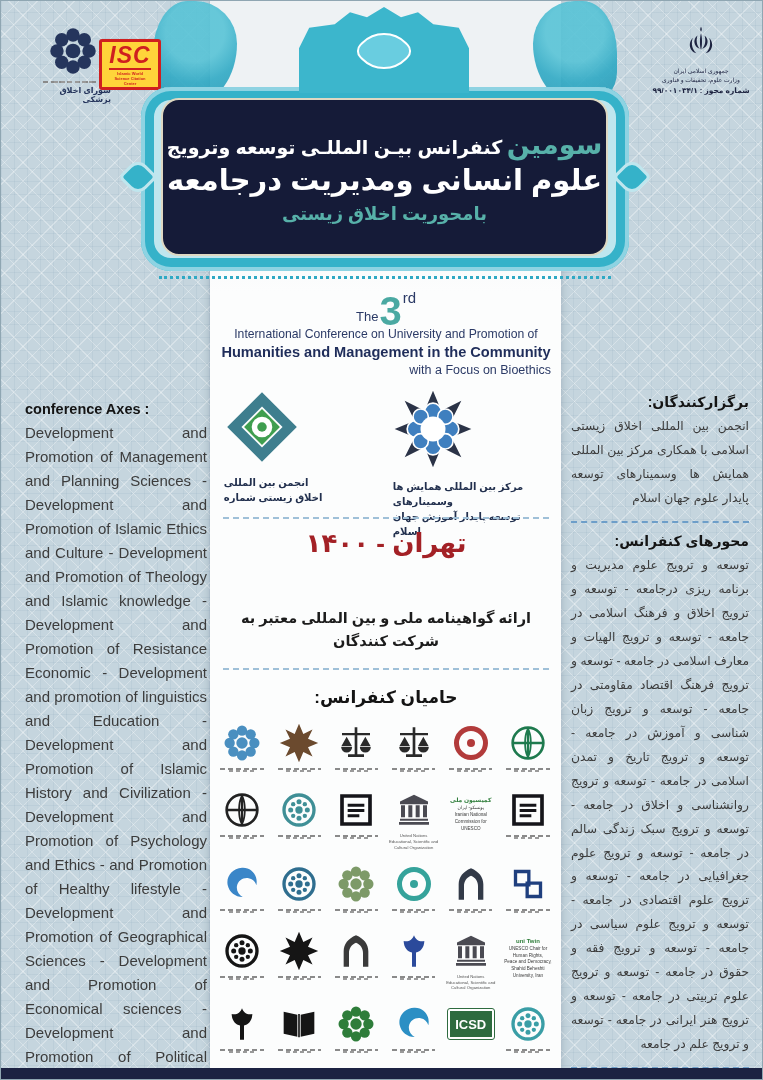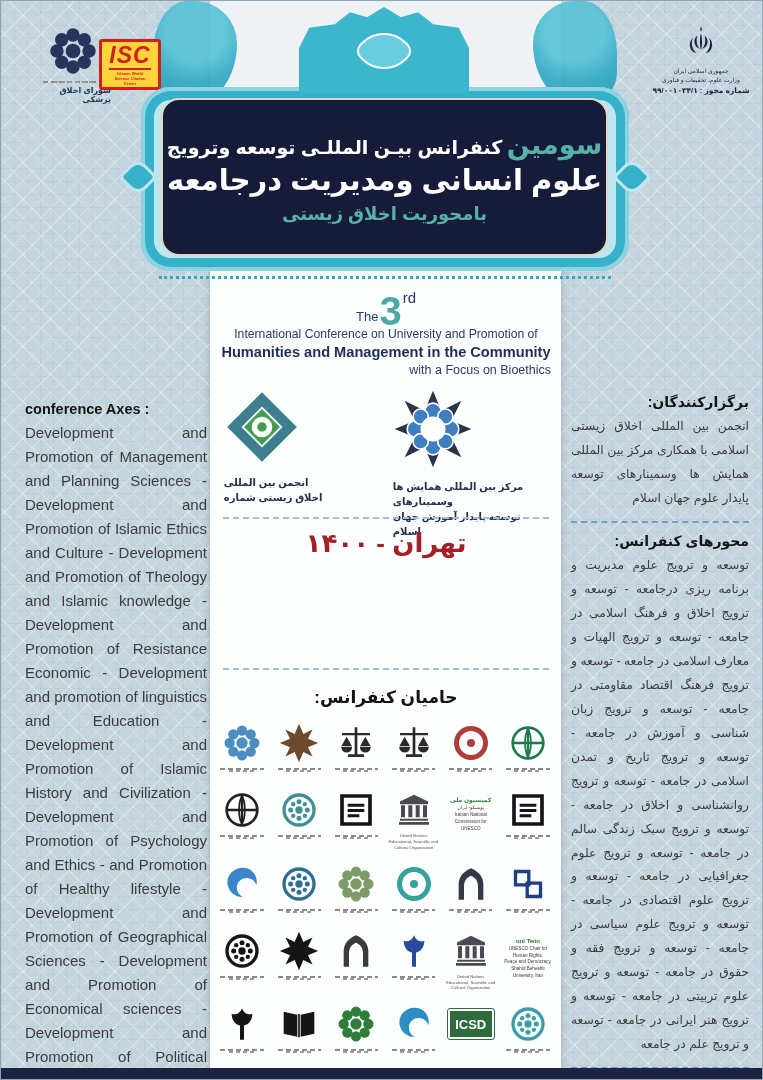--- a/index.html
+++ b/index.html
@@ -292,20 +292,24 @@
       <div class="orglogo-cap">
         <div>مرکز بین المللی همایش ها وسمینارهای</div>
         <div>توسعه پایدار آموزش جهان اسلام</div>
       </div>
     </div>
   </div>
 
   <div class="dash-sep" style="top:516px;"></div>
 
   <div class="cityyear">تهران - ۱۴۰۰</div>
+  <div class="cert">
+    <div>ارائه گواهینامه ملی و بین المللی معتبر به</div>
+    <div>شرکت کنندگان</div>
+  </div>
 
   <div class="dash-sep" style="top:667px;"></div>
 
   <div class="sp-heading">حامیان کنفرانس:</div>
 
   <div id="sponsor-grid">
       <div class="sp-cell">
         <svg class="sp-svg" viewBox="0 0 24 24">
           <use href="#sym-flower8" fill="#4a8fc0"></use>
         </svg>

